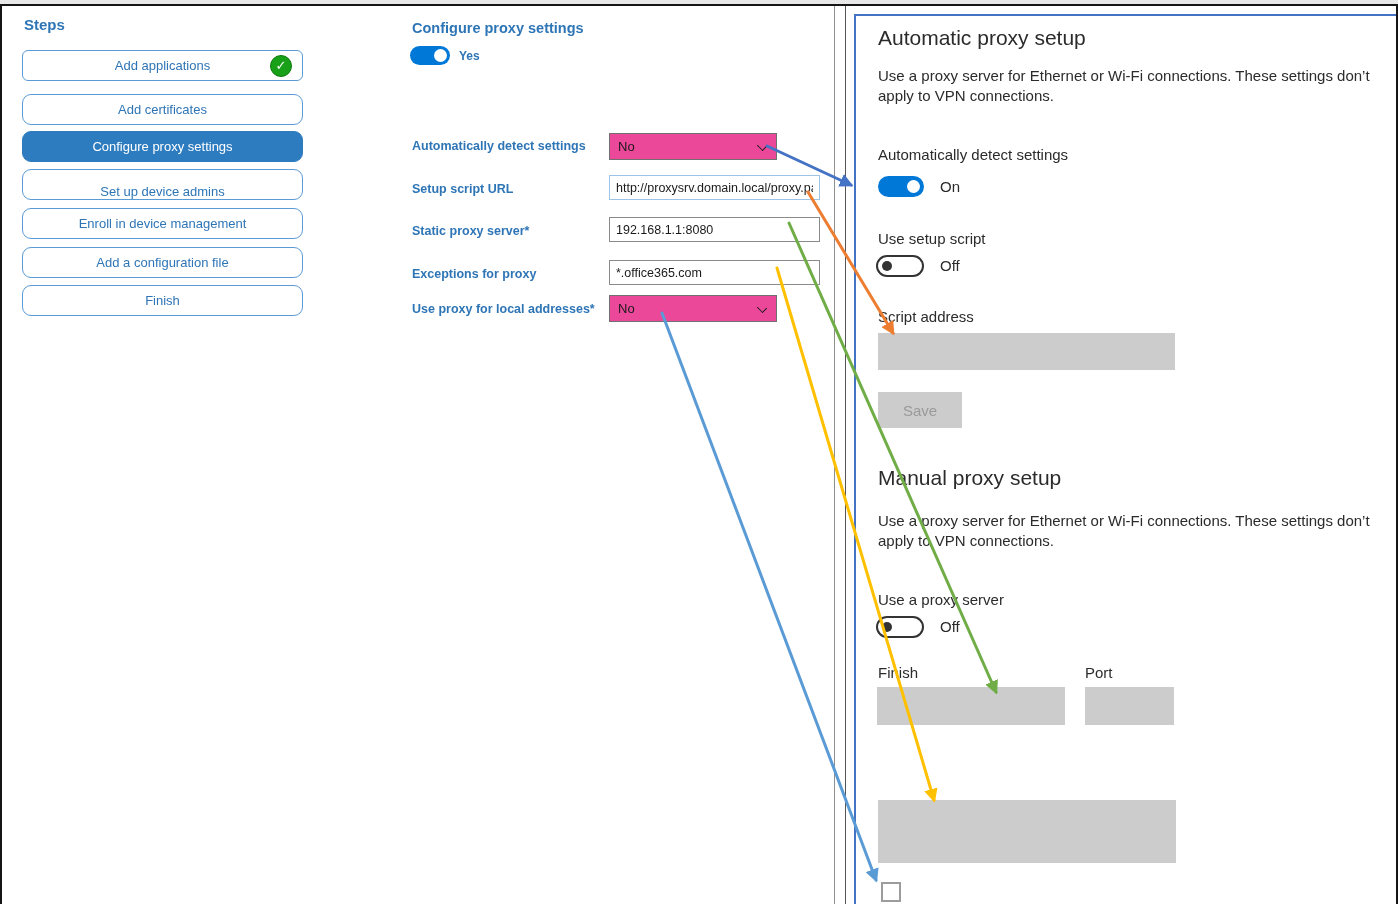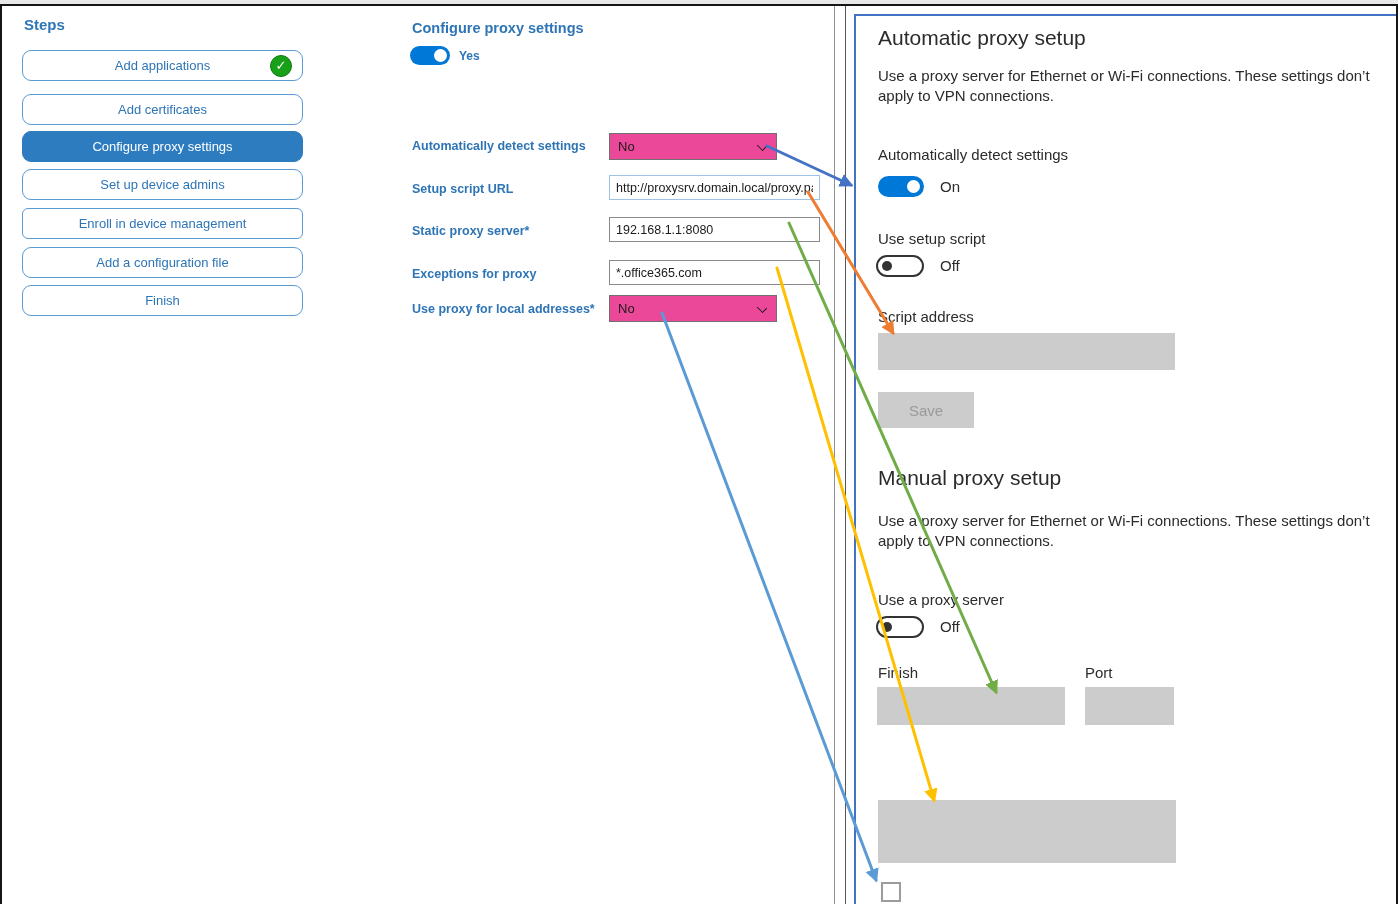--- a/index.html
+++ b/index.html
@@ -64,34 +64,34 @@
   .arrows{ position:absolute; left:0; top:0; width:1398px; height:904px; pointer-events:none; z-index:50; }
 </style>
 </head>
 <body>
 
 <div class="stage">
 
   <div>
     <div class="sidebar-title">Steps</div>
 
-    <div class="step-btn" style="top:44px;">
+    <div class="step-btn" style="top:44px;border-radius:6px;">
       <span>Add applications</span>
       <span class="step-check">✓</span>
     </div>
     <div class="step-btn" style="top:88px;">
       <span>Add certificates</span>
     </div>
     <div class="step-btn selected" style="top:125px;">
       <span>Configure proxy settings</span>
     </div>
-    <div class="step-btn" style="top:163px;">
+    <div class="step-btn" style="top:163px;align-items:flex-end;">
       <span>Set up device admins</span>
     </div>
-    <div class="step-btn" style="top:202px;border-radius:6px;">
+    <div class="step-btn" style="top:202px;">
       <span>Enroll in device management</span>
     </div>
     <div class="step-btn" style="top:241px;">
       <span>Add a configuration file</span>
     </div>
     <div class="step-btn" style="top:279px;">
       <span>Finish</span>
     </div>
   </div>
 
@@ -141,21 +141,21 @@
 
   <div class="s-label" style="left:876px; top:224px;">Use setup script</div>
   <div class="tgl off" style="left:874px; top:249px;">
       <span class="knob"></span>
     </div>
   <div class="s-state" style="left:938px; top:251px;">Off</div>
 
   <div class="s-label" style="left:876px; top:302px;">Script address</div>
   <div class="gray-field" style="left:876px; top:327px; width:297px; height:37px;"></div>
 
-  <div class="save-btn" style="left:876px; top:386px; width:96px; height:36px;">Save</div>
+  <div class="save-btn" style="left:876px; top:386px; width:84px; height:36px;">Save</div>
 
   <div class="s-h1" style="left:876px; top:460px;">Manual proxy setup</div>
   <div class="s-p" style="left:876px; top:505px; width:515px;">Use a proxy server for Ethernet or Wi-Fi connections. These settings don’t apply to VPN connections.</div>
 
   <div class="s-label" style="left:876px; top:585px;">Use a proxy server</div>
   <div class="tgl off" style="left:874px; top:610px;">
       <span class="knob"></span>
     </div>
   <div class="s-state" style="left:938px; top:612px;">Off</div>
 

